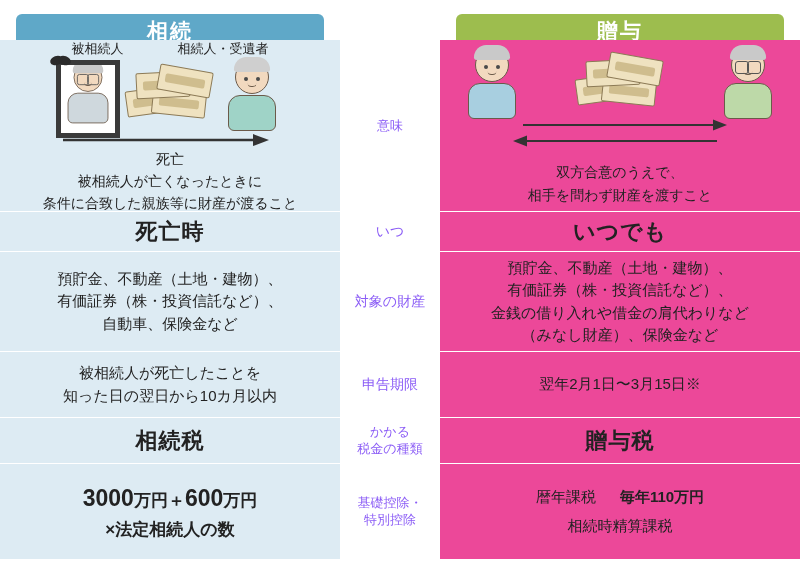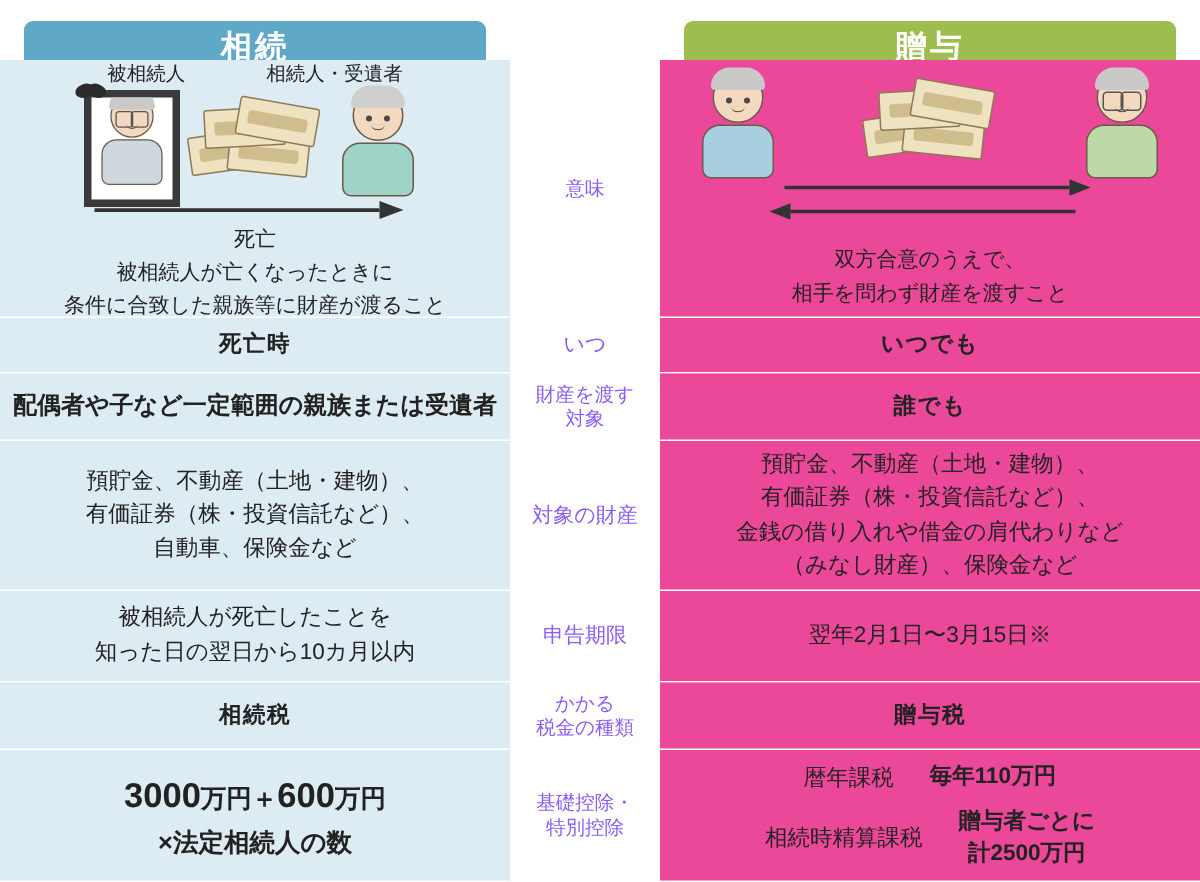--- a/index.html
+++ b/index.html
@@ -181,21 +181,21 @@
   .arrow-wrap-r { width: 320px; display: flex; flex-direction: column; align-items: center; margin-top: -4px; gap: 2px; }
 
   .cap {
     font-size: 14px;
     line-height: 1.45;
     margin-top: 2px;
   }
   .cap-title { margin-top: 1px; }
 
   
-  .big { font-size: 15px; font-weight: bold; letter-spacing: 1px; }
+  .big { font-size: 22px; font-weight: bold; letter-spacing: 1px; }
   .med { font-size: 15px; line-height: 1.5; }
   .med-b { font-size: 16px; font-weight: bold; }
 
   .formula {
     font-size: 17px; font-weight: bold; line-height: 1.6;
   }
   .formula .num { font-size: 23px; }
 
   
   .tax-grid {
@@ -318,28 +318,20 @@
       <div class="cap">相手を問わず財産を渡すこと</div>
     </div>
   </div>
 
   <div class="row" style="height:40px">
     <div class="col-left cell cell-left big">死亡時</div>
     <div class="col-mid cell cell-mid mid-strong">いつ</div>
     <div class="col-right cell cell-right big">いつでも</div>
   </div>
 
-  <div class="row" style="height:46px">
-    <div class="col-left cell cell-left med-b">配偶者や子など一定範囲の親族または受遺者</div>
-    <div class="col-mid cell cell-mid">
-      <span>財産を渡す</span>
-      <span>対象</span>
-    </div>
-    <div class="col-right cell cell-right big">誰でも</div>
-  </div>
 
   <div class="row" style="height:100px">
     <div class="col-left cell cell-left med">
       <div>預貯金、不動産（土地・建物）、</div>
       <div>有価証券（株・投資信託など）、</div>
       <div>自動車、保険金など</div>
     </div>
     <div class="col-mid cell cell-mid mid-strong">対象の財産</div>
     <div class="col-right cell cell-right med">
       <div>預貯金、不動産（土地・建物）、</div>
@@ -381,22 +373,18 @@
       <span>特別控除</span>
     </div>
     <div class="col-right cell cell-right">
       <div class="tax-grid">
         <div class="tax-line">
           <span class="tax-label">暦年課税</span>
           <span class="tax-val">毎年110万円</span>
         </div>
         <div class="tax-line">
           <span class="tax-label">相続時精算課税</span>
-          <span class="tax-val">
-            <div>贈与者ごとに</div>
-            <div>計2500万円</div>
-          </span>
         </div>
       </div>
     </div>
   </div>
 
 </div>
 
 </body></html>

